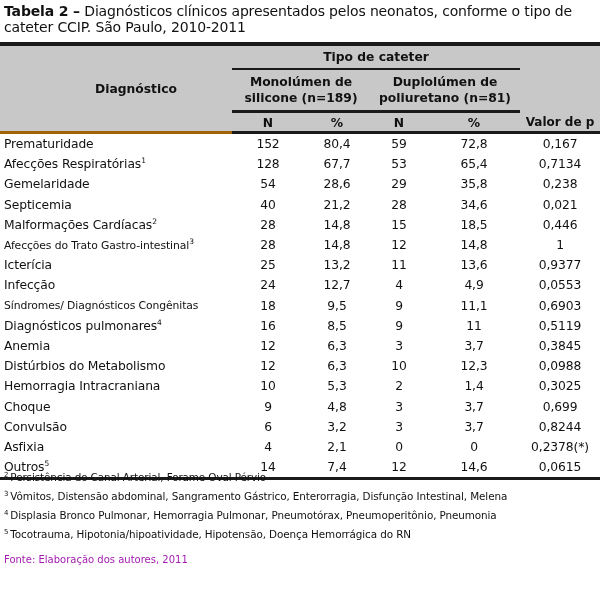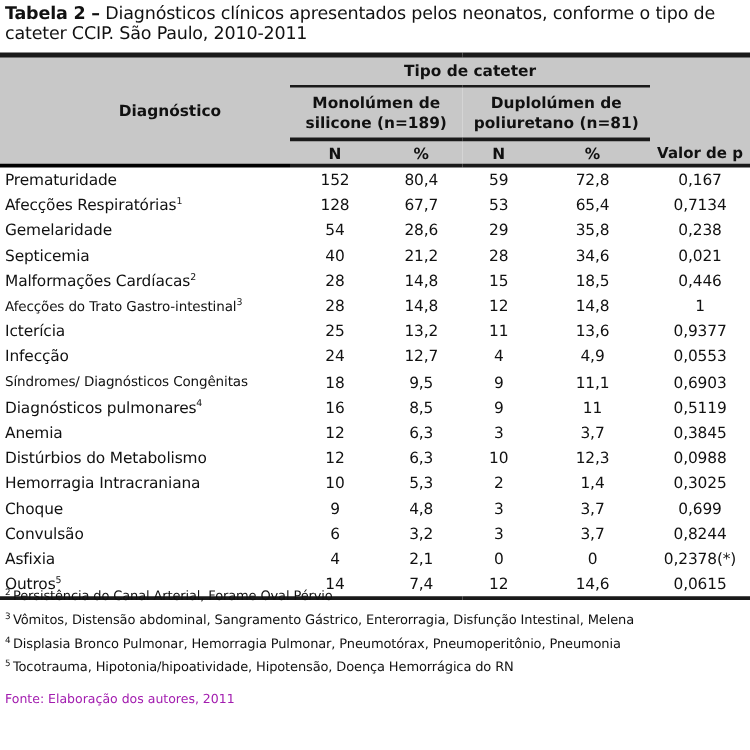--- a/index.html
+++ b/index.html
@@ -50,21 +50,21 @@
       font-size: 12.3px;
       color: #111;
       padding: 0;
       text-align: center;
     }
     thead tr.h1 th { height: 22px; border-top: 4px solid #1a1a1a; }
     thead tr.h1 th.tipo { border-bottom: 2px solid #1a1a1a; }
     thead tr.h2 th { height: 40px; line-height: 16px; }
     thead tr.h2 th.grp { border-bottom: 3px solid #1a1a1a; }
     thead tr.h3 th { height: 17px; border-bottom: 3px solid #1a1a1a; vertical-align: bottom; padding-bottom: 1px; }
-    th.diag-h { vertical-align: middle; border-bottom: 3px solid #000000; padding-left: 40px; }
+    th.diag-h { vertical-align: middle; border-bottom: 3px solid #a16207; padding-left: 40px; }
     th.pval-h { vertical-align: bottom; border-bottom: 3px solid #1a1a1a; padding-bottom: 2px !important; font-size: 12px; }
 
     tbody td {
       font-size: 12.3px;
       height: 20.2px;
       padding: 0;
       text-align: center;
       white-space: nowrap;
       letter-spacing: -0.1px;
     }

